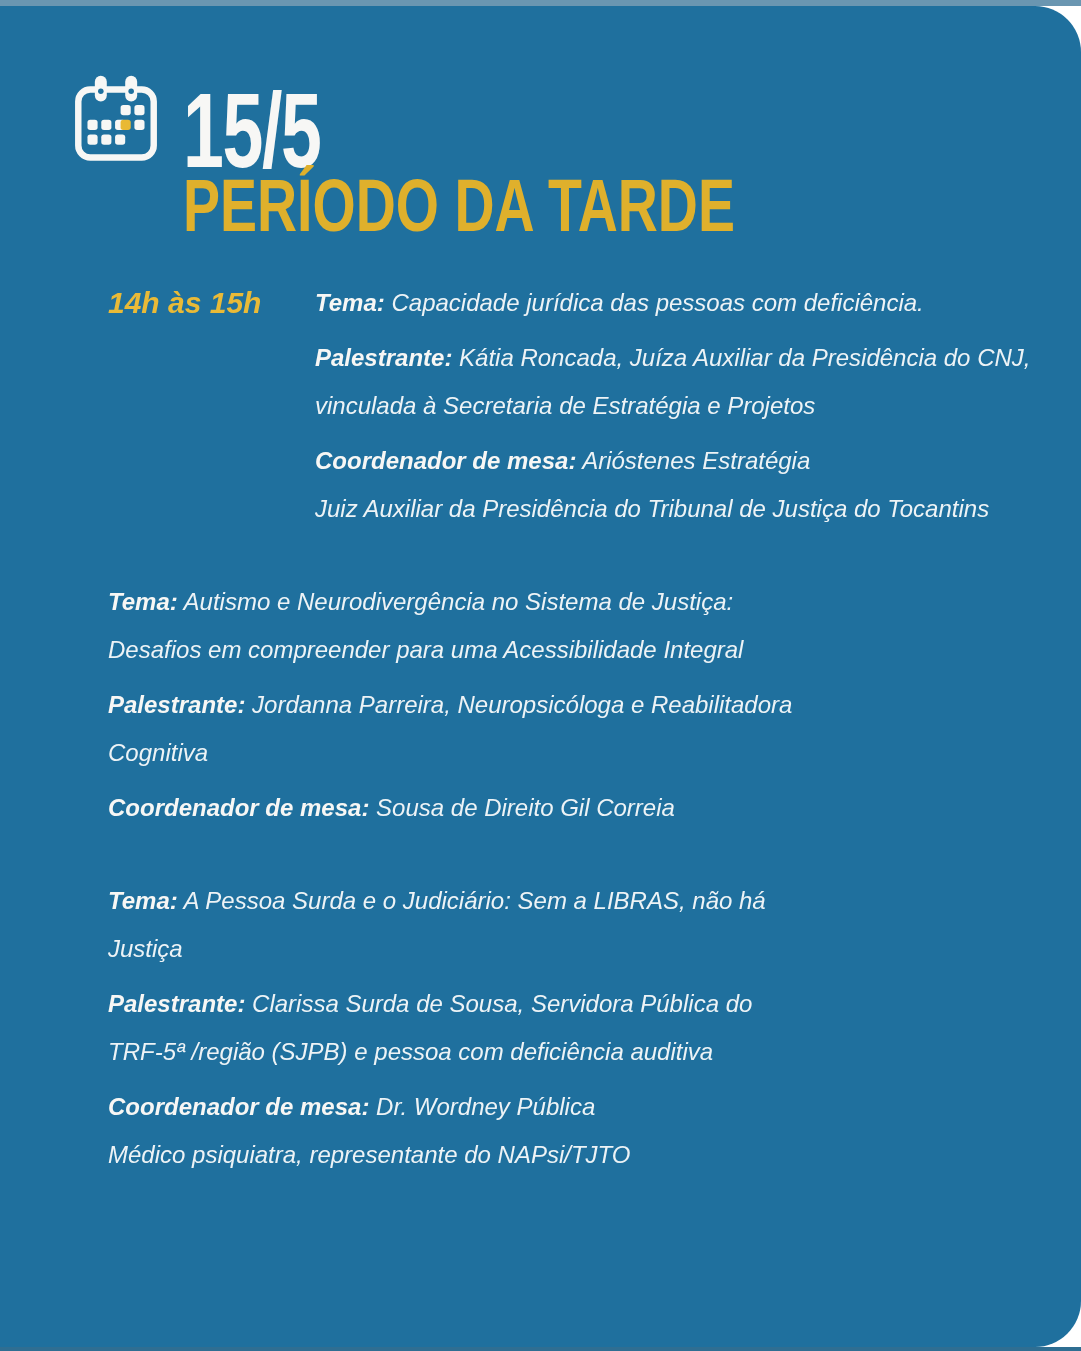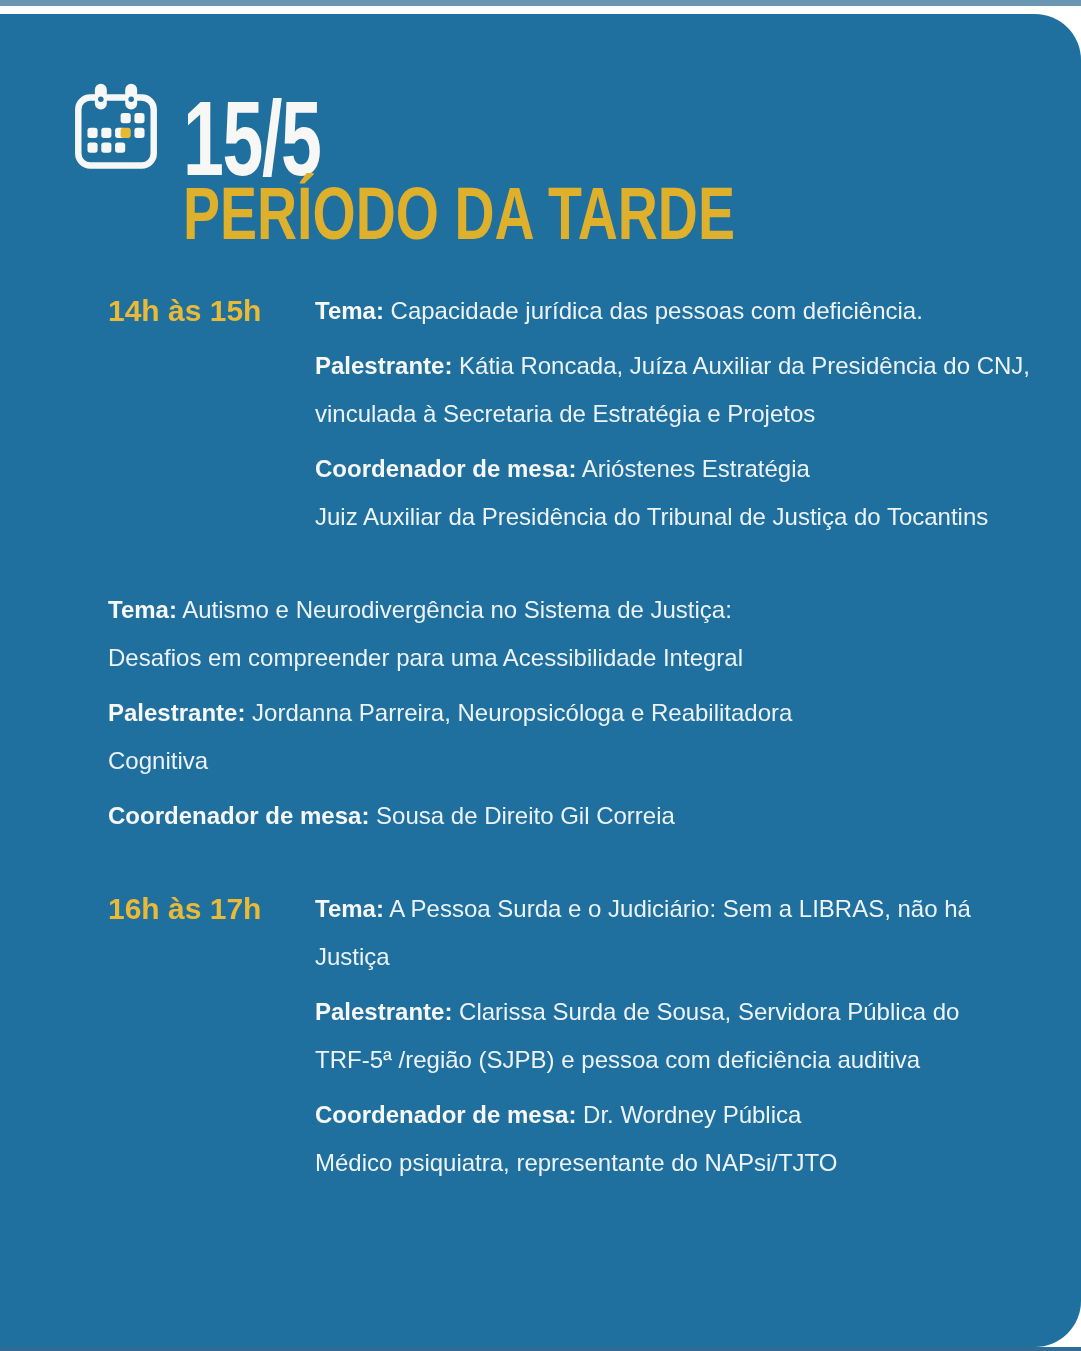--- a/index.html
+++ b/index.html
@@ -18,21 +18,20 @@
   .bottom-strip {
     position: absolute; bottom: 0; left: 0; right: 0; height: 4px;
     background: var(--bottom-strip, #2F6E92);
     z-index: 0;
   }
   .card {
     position: absolute; top: 6px; left: 0; right: 0; bottom: 4px;
     background: var(--bg, #1F709E);
     border-radius: 0 46px 46px 0;
     z-index: 1;
-    margin-top: 8px;
   }
   .cal-icon {
     position: absolute; left: 70px; top: 66px;
     width: 92px; height: 92px;
   }
   .date-label {
     position: absolute; left: 183px; top: 72px;
     font-size: 105px; font-weight: 700; line-height: 1;
     color: var(--white-strong, #F7F7F5);
     letter-spacing: -2px;
@@ -41,21 +40,21 @@
   }
   .period-title {
     position: absolute; left: 183px; top: 163px;
     font-size: 74px; font-weight: 700; line-height: 1;
     color: var(--yellow-title, #DFB02C);
     letter-spacing: 0px;
     transform: scaleX(0.75); transform-origin: left top;
     white-space: nowrap;
   }
   .sessions {
-    position: absolute; left: 108px; top: 273px; right: 20px;
+    position: absolute; left: 108px; top: 273px; right: 20px; font-style: italic;
   }
   .session {
     display: flex; flex-direction: row; align-items: flex-start;
     margin-bottom: 38px;
   }
   .session-time {
     width: 207px; flex: 0 0 207px;
     font-size: 30px; font-weight: 700; line-height: 48px;
     color: var(--yellow-time, #E9BA37);
     white-space: nowrap;
@@ -144,21 +143,20 @@
 Cognitiva</span></p>
   </div>
 
   <div class="block">
     <p class="block-line"><span class="label">Coordenador de mesa:</span> <span class="text">Sousa de Direito Gil Correia</span></p>
   </div>
 </div>
   </div>
 
   <div class="session">
-    <div class="session-time">16h às 17h</div>
     <div class="session-content">
   <div class="block">
     <p class="block-line"><span class="label">Tema:</span> <span class="text">A Pessoa Surda e o Judiciário: Sem a LIBRAS, não há
 Justiça</span></p>
   </div>
 
   <div class="block">
     <p class="block-line"><span class="label">Palestrante:</span> <span class="text">Clarissa Surda de Sousa, Servidora Pública do
 TRF-5ª /região (SJPB) e pessoa com deficiência auditiva</span></p>
   </div>

